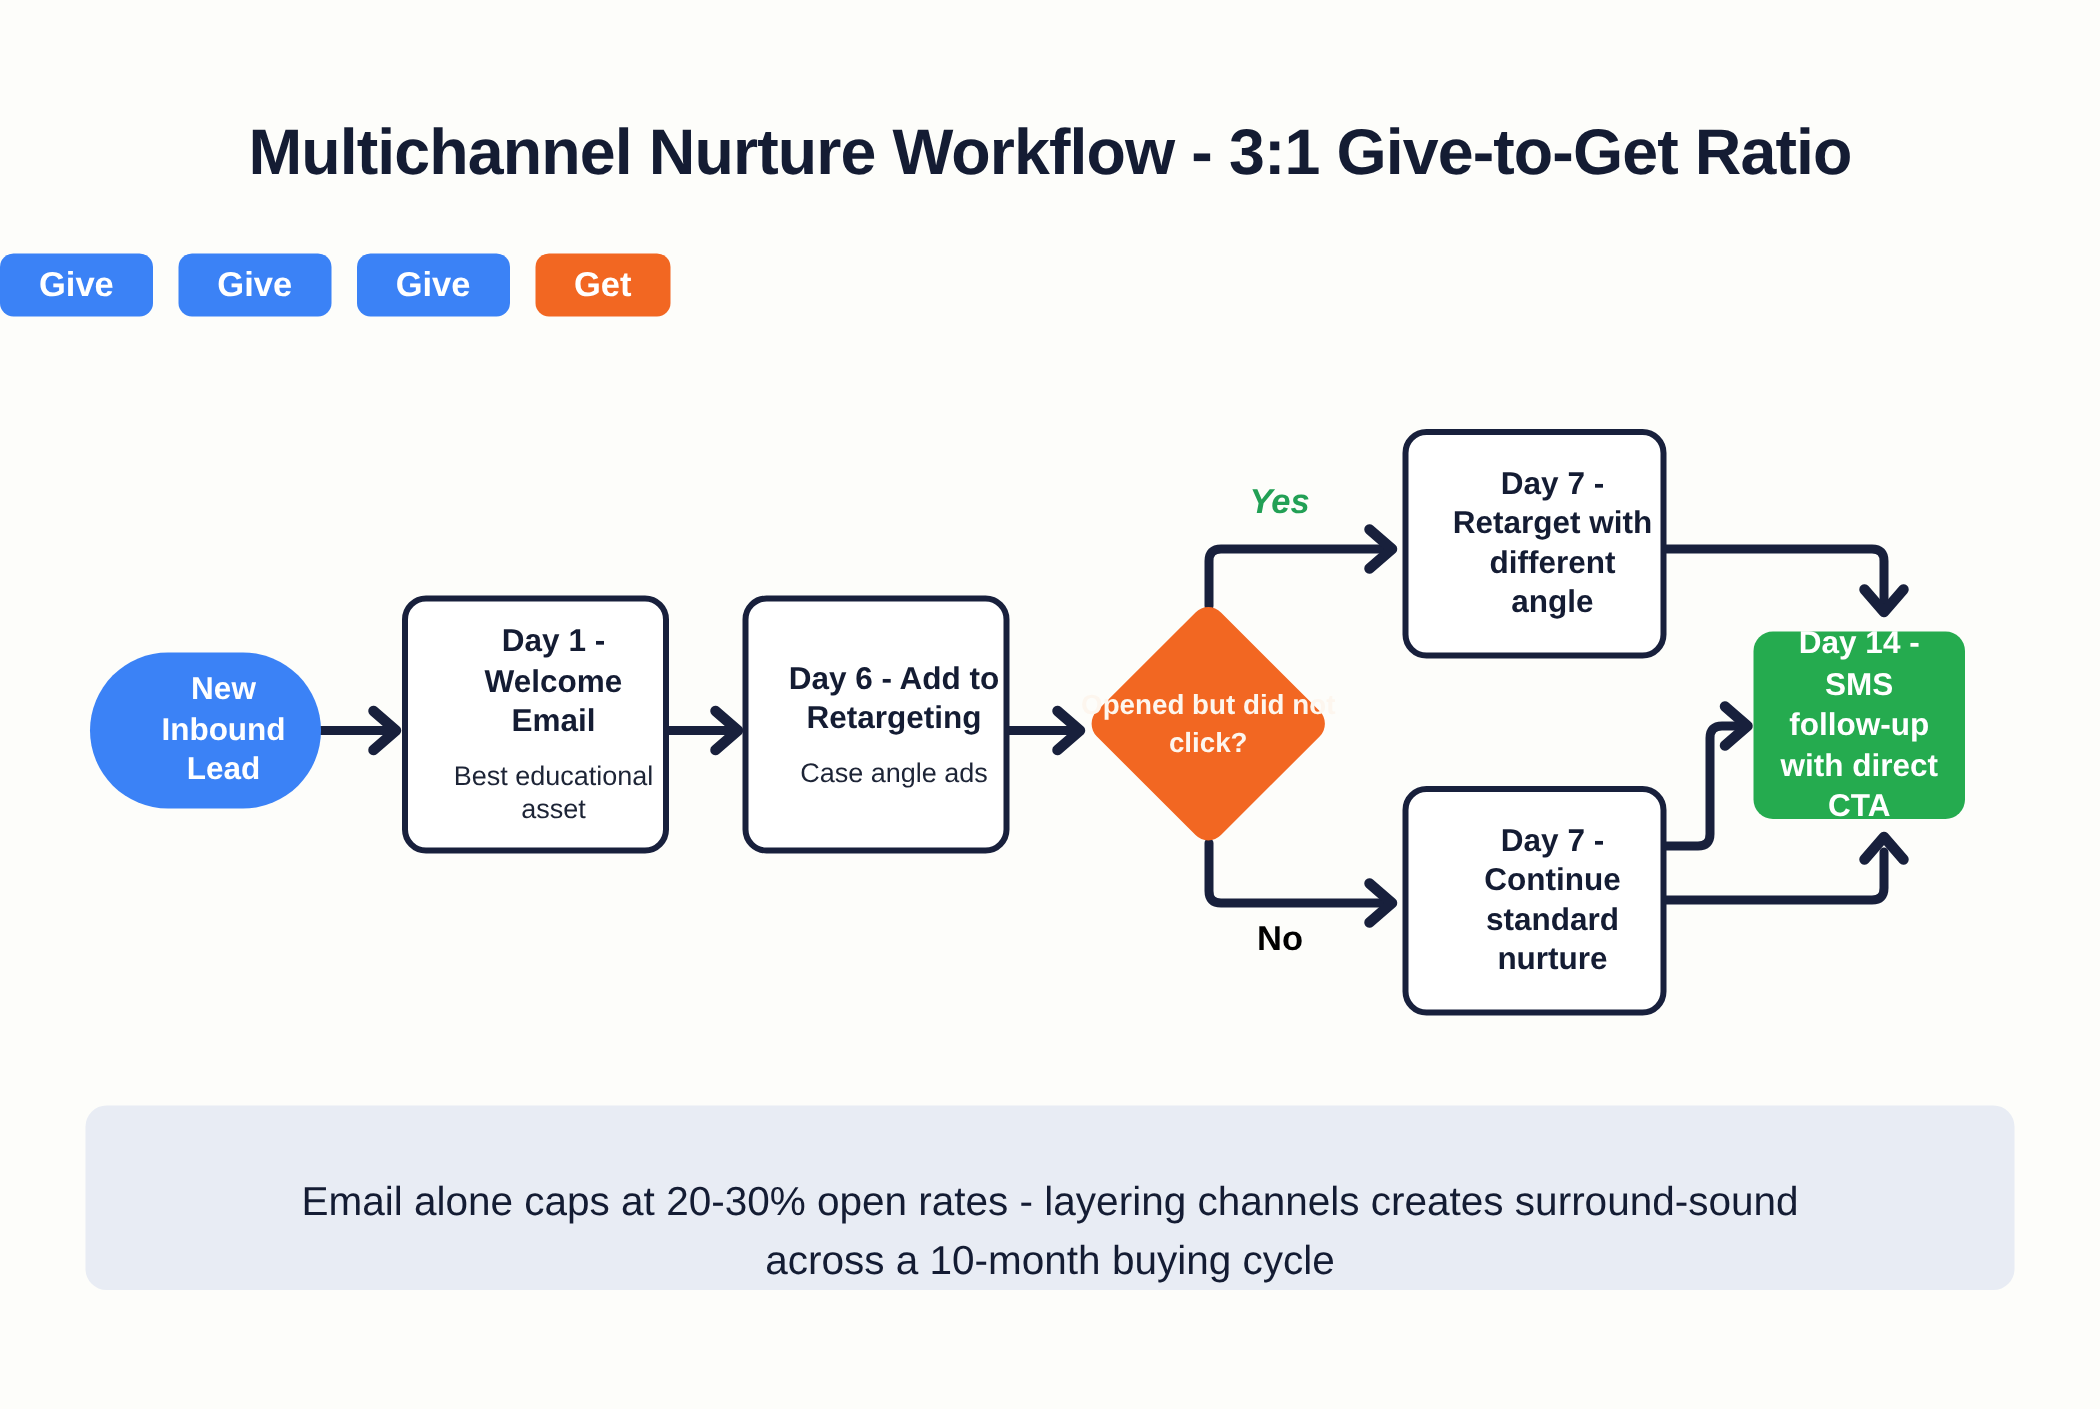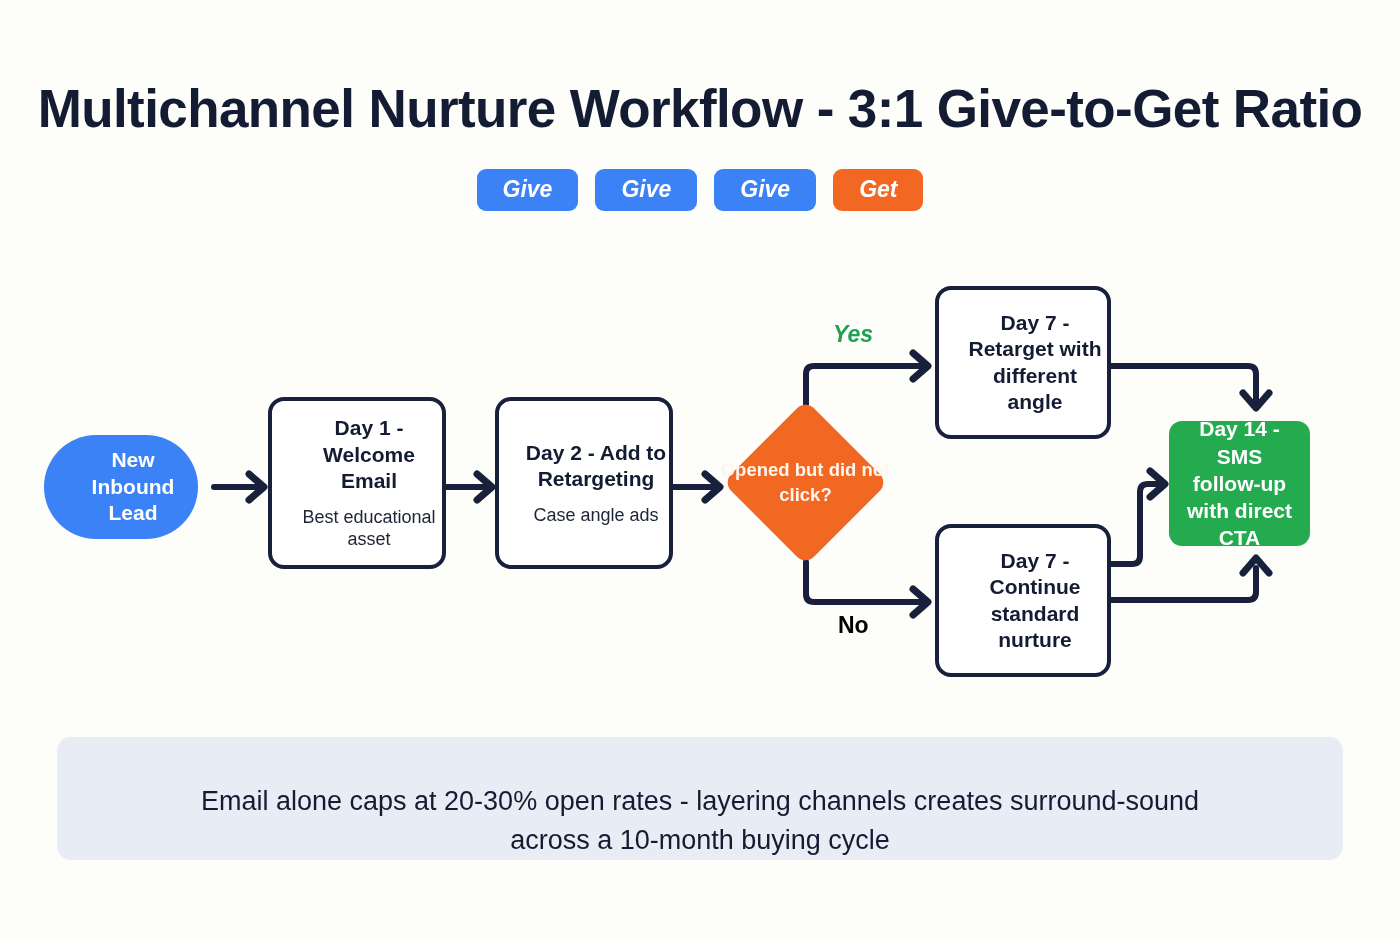--- a/index.html
+++ b/index.html
@@ -19,37 +19,35 @@
     height: 939px;
   }
 
   
   #page-title {
     position: absolute;
     left: 0;
     top: 78px;
     width: 1400px;
     text-align: center;
-    font-size: 53px;
+    font-size: 43px;
     font-weight: bold;
     letter-spacing: -0.6px;
     color: #141c33;
     white-space: nowrap;
   }
 
   #ratio-pills {
     position: absolute;
     left: 0;
     top: 169px;
     width: 1400px;
     display: flex;
-    justify-content: center;
     align-items: flex-start;
     gap: 17px;
-    font-style: italic;
   }
   .pill {
     border-radius: 9px;
     color: #ffffff;
     font-size: 23px;
     font-weight: bold;
     padding: 9px 26px 10px 26px;
     line-height: 1;
     box-sizing: border-box;
     text-align: center;
@@ -239,31 +237,31 @@
     <path class="edge-line" d="M 1111 366 L 1248 366 Q 1256 366 1256 374 L 1256 402"></path>
     <path class="edge-head" d="M 1243 393 L 1256 408 L 1269 393"></path>
 
     <path class="edge-line" d="M 1111 564 L 1132 564 Q 1140 564 1140 556 L 1140 492 Q 1140 484 1148 484 L 1158 484"></path>
     <path class="edge-head" d="M 1150 471 L 1165 484 L 1150 497"></path>
 
     <path class="edge-line" d="M 1111 600 L 1248 600 Q 1256 600 1256 592 L 1256 568"></path>
     <path class="edge-head" d="M 1243 573 L 1256 558 L 1269 573"></path>
   </svg>
 
-  <div class="node node-start" style="left:44px; top:435px; width:154px; height:104px;">
+  <div class="node node-start" style="left:60px; top:435px; width:154px; height:104px;">
     <span>New Inbound Lead</span>
   </div>
 
   <div class="node node-box" style="left:268px; top:397px; width:178px; height:172px;">
     <span class="node-title">Day 1 - Welcome Email</span>
     <span class="node-sub">Best educational asset</span>
   </div>
 
   <div class="node node-box" style="left:495px; top:397px; width:178px; height:172px;">
-    <span class="node-title">Day 2 - Add to Retargeting</span>
+    <span class="node-title">Day 6 - Add to Retargeting</span>
     <span class="node-sub">Case angle ads</span>
   </div>
 
   <div id="decision-wrap">
     <div id="decision-shape"></div>
     <div id="decision-label">Opened but did not click?</div>
   </div>
 
   <div class="branch-label" id="branch-label-yes">Yes</div>
   <div class="branch-label" id="branch-label-no">No</div>

